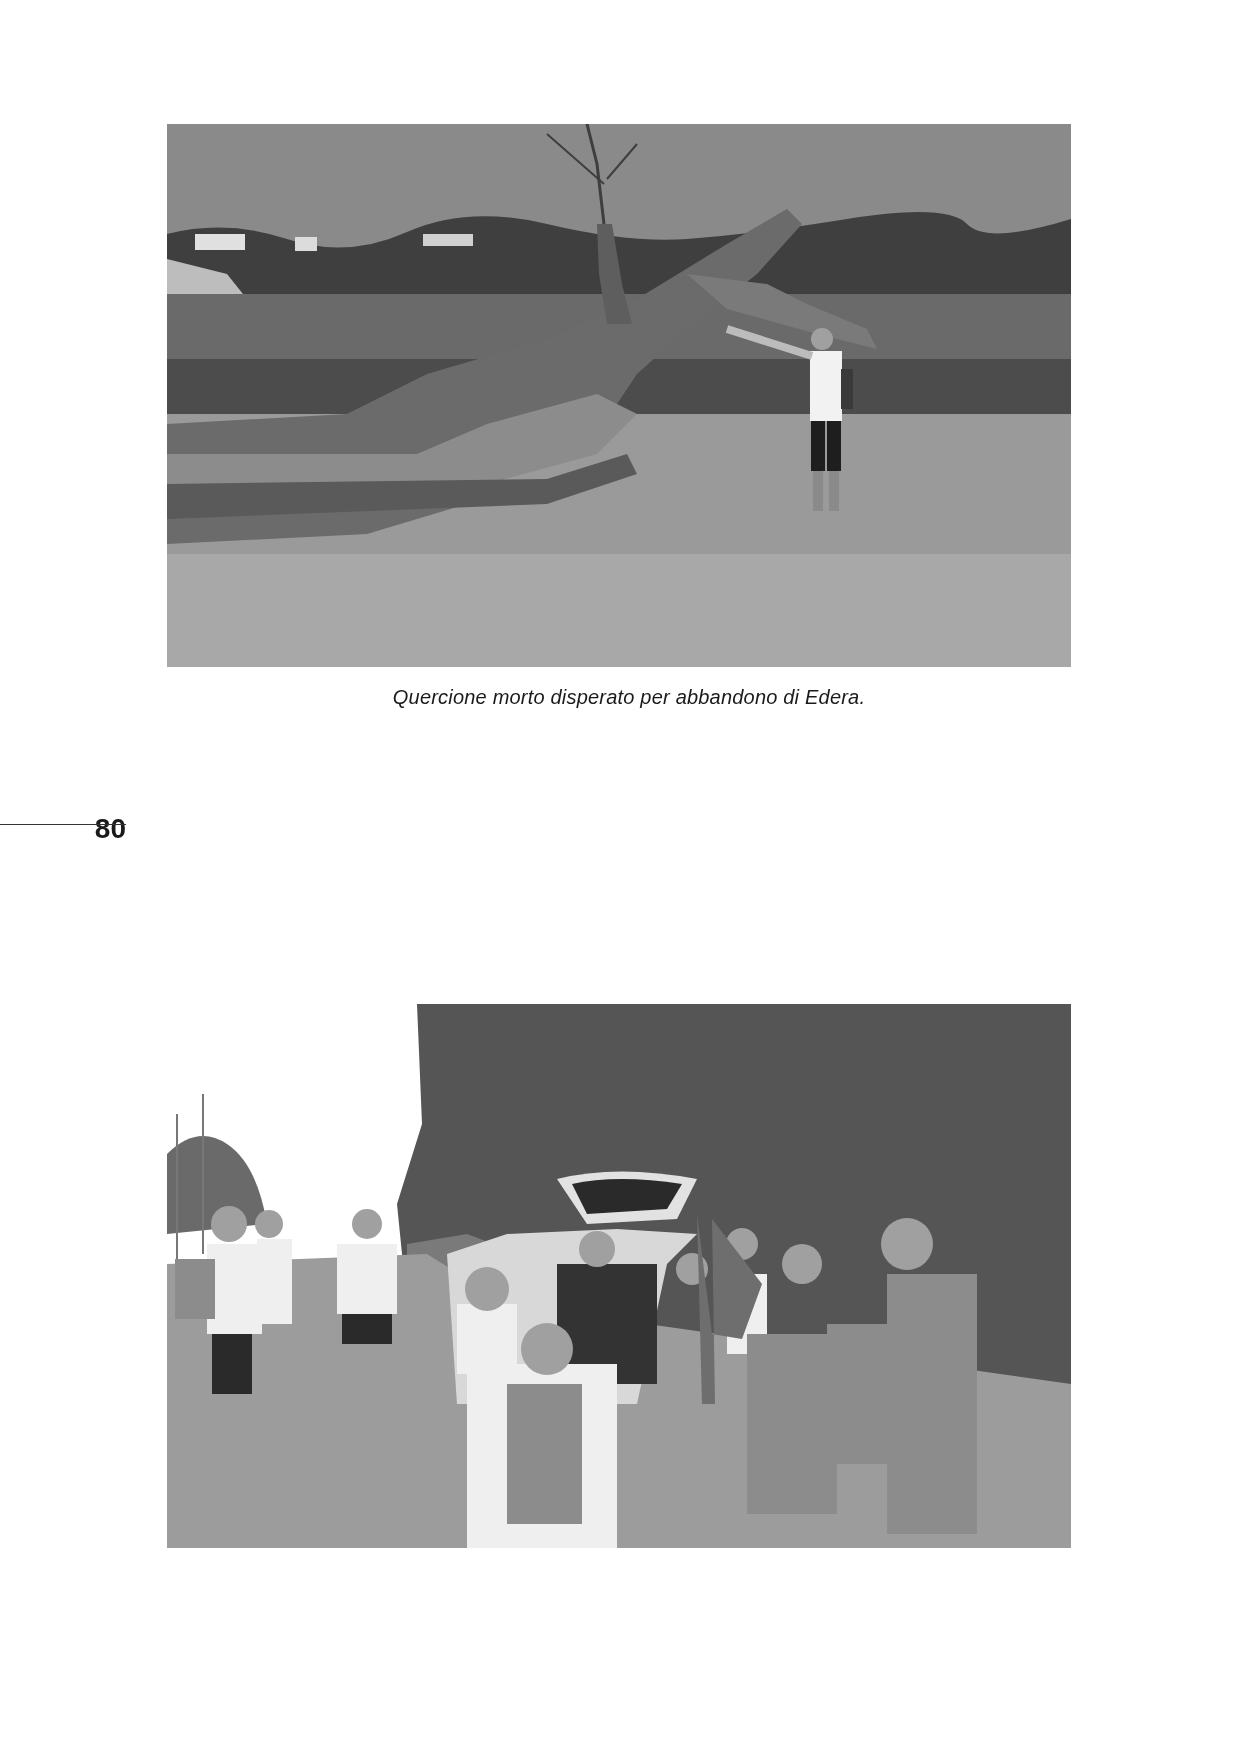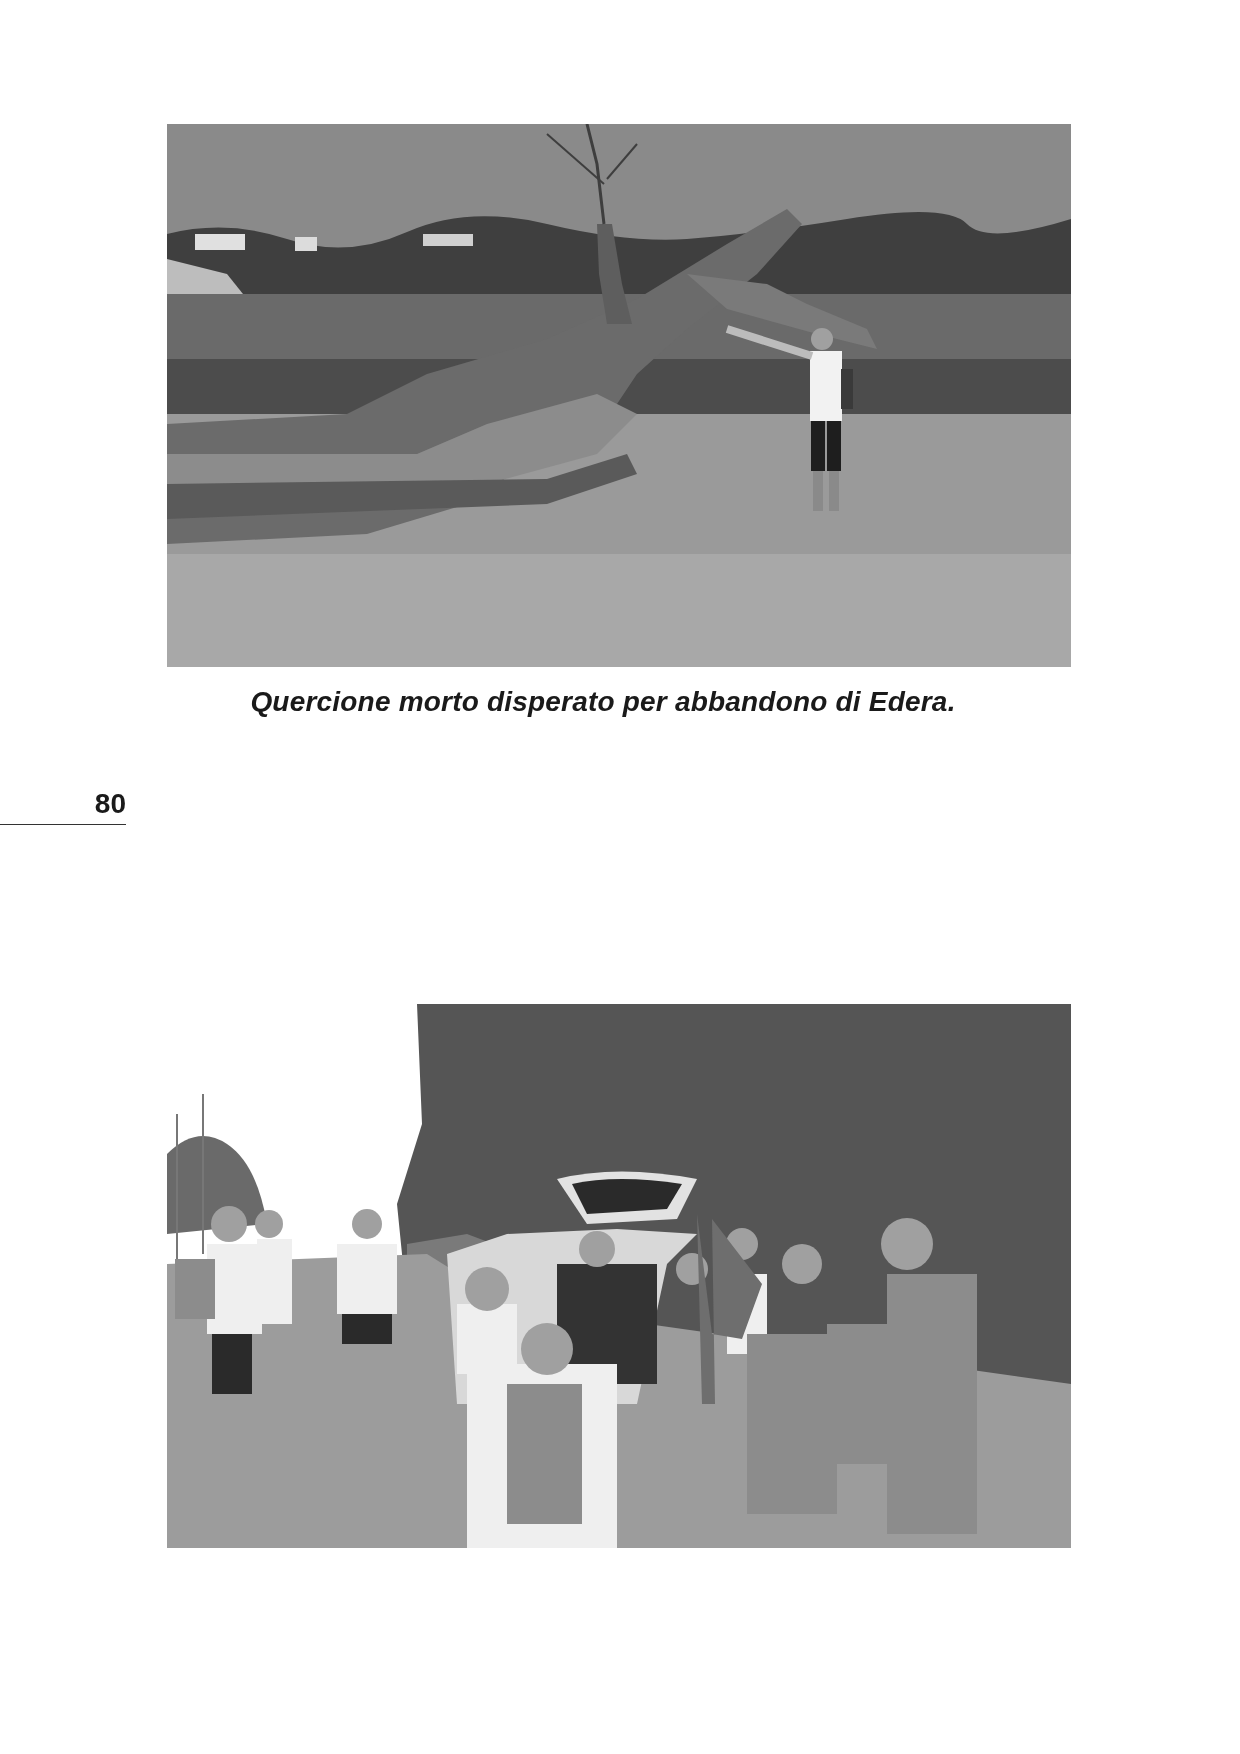--- a/index.html
+++ b/index.html
@@ -1,22 +1,22 @@
 <!DOCTYPE html>
 <html><head>
   <meta charset="utf-8">
   <style>
     html, body { margin: 0; padding: 0; background: #ffffff; }
     body { width: 1240px; height: 1754px; position: relative; overflow: hidden; font-family: "Liberation Sans", sans-serif; }
     .photo { position: absolute; overflow: hidden; }
     .photo svg { display: block; width: 100%; height: 100%; }
     #photo-top { left: 167px; top: 124px; width: 904px; height: 543px; }
     #photo-bottom { left: 167px; top: 1004px; width: 904px; height: 544px; }
-    .caption { position: absolute; left: 151px; top: 686px; width: 904px; text-align: center; font-style: italic; font-size: 28px; color: #1a1a1a; letter-spacing: 0.2px; font-weight: bold; }
-    .page-number { position: absolute; left: 0; top: 788px; width: 126px; text-align: right; font-weight: bold; font-size: 28px; color: #1a1a1a; }
+    .caption { position: absolute; left: 177px; top: 686px; width: 904px; text-align: center; font-style: italic; font-size: 20px; color: #1a1a1a; letter-spacing: 0.2px; }
+    .page-number { position: absolute; left: 0; top: 813px; width: 126px; text-align: right; font-weight: bold; font-size: 28px; color: #1a1a1a; }
     .page-rule { position: absolute; left: 0; top: 824px; width: 126px; height: 1px; background: #333333; }
   </style>
 </head>
 <body>
 
 <div class="photo" id="photo-top">
   <svg viewBox="0 0 904 543" preserveAspectRatio="none">
     <rect x="0" y="0" width="904" height="543" fill="#8a8a8a"></rect>
 
     <path d="M0 110 Q60 95 120 115 T240 108 T380 100 T520 115 T680 95 T800 100 T904 95 L904 205 L0 205 Z" fill="#3f3f3f"></path>

